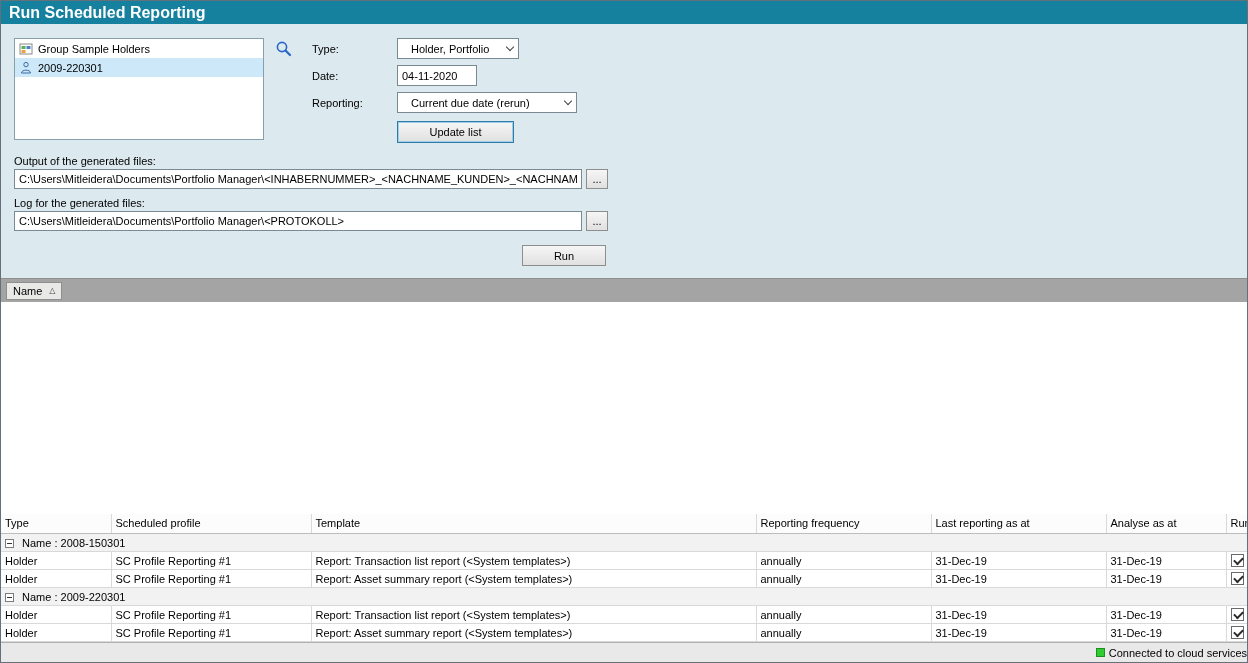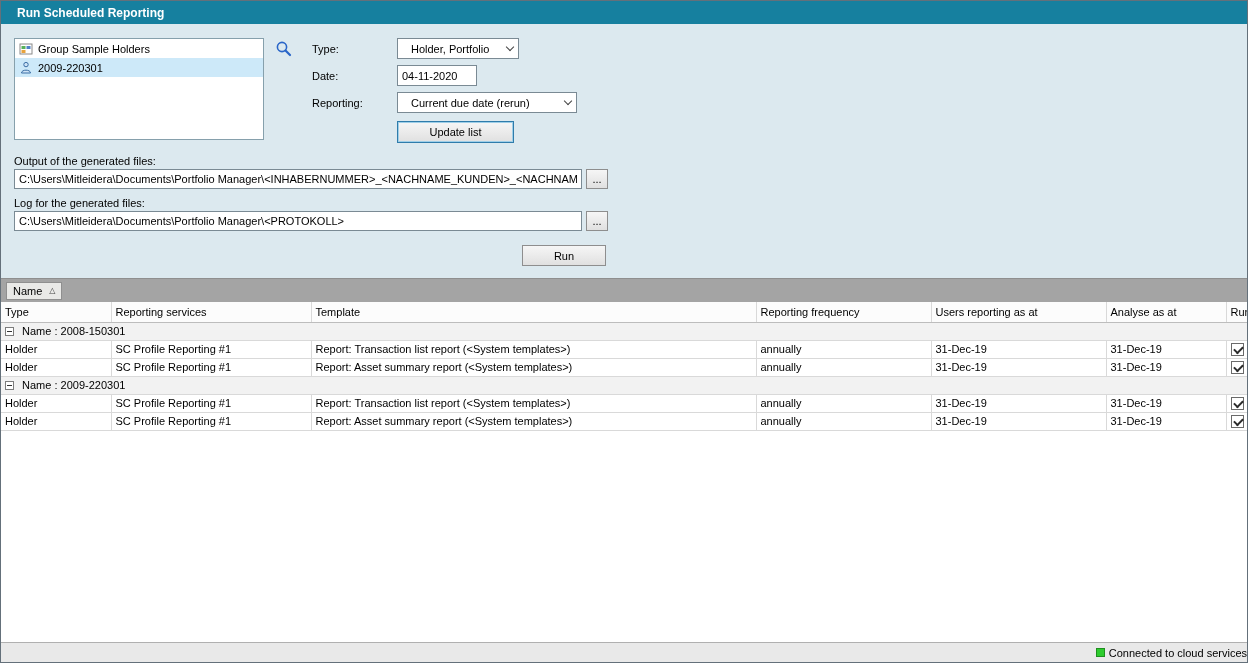--- a/index.html
+++ b/index.html
@@ -1,21 +1,21 @@
 <!DOCTYPE html>
 <html><head>
 <meta charset="utf-8">
 <style>
   * { box-sizing: border-box; margin: 0; padding: 0; }
   html, body { width: 1248px; height: 663px; }
   body { font-family: "Liberation Sans", sans-serif; font-size: 11px; color: #000; background: #f0f0f0; }
 
   .window { width: 1248px; height: 663px; display: flex; flex-direction: column; border: 1px solid #64707a; background: #dce9ef; overflow: hidden; }
 
-  .titlebar { flex: 0 0 23px; background: #16809f; color: #fff; font-weight: bold; font-size: 12px; display: flex; align-items: center; padding-left: 16px; }
+  .titlebar { flex: 0 0 23px; background: #16809f; color: #fff; font-weight: bold; font-size: 16px; display: flex; align-items: center; padding-left: 8px; }
 
   .upper { flex: 0 0 auto; }
   .top-row { display: flex; align-items: flex-start; padding: 14px 0 0 13px; }
 
   .listbox { width: 250px; height: 102px; background: #fff; border: 1px solid #86a0ac; overflow: hidden; }
   .list-item { height: 19px; display: flex; align-items: center; padding-left: 3px; gap: 4px; cursor: default; }
   .list-item.selected { background: #cde9f9; }
   .icon16 { width: 16px; height: 16px; display: inline-flex; align-items: center; justify-content: center; flex: 0 0 auto; }
 
   .search-btn { margin: 2px 0 0 8px; width: 22px; height: 22px; display: flex; align-items: flex-start; justify-content: center; cursor: pointer; }
@@ -38,21 +38,21 @@
 
   .paths { padding-left: 13px; margin-top: 12px; }
   .path-label { margin: 8px 0 2px 0; }
   .path-row { display: flex; align-items: center; }
   .path-input { width: 568px; height: 20px; }
   .browse-btn { width: 22px; height: 20px; margin-left: 4px; padding: 0; }
 
   .run-row { margin-top: 14px; padding-left: 521px; padding-bottom: 12px; }
   .run-btn { width: 84px; height: 21px; }
 
-  .grid-region { flex: 1 1 auto; display: flex; flex-direction: column; overflow: hidden; background: #fff; }
+  .grid-region { flex: 1 1 auto; display: flex; flex-direction: column; overflow: hidden; background: #fff; justify-content: space-between; }
   .group-bar { flex: 0 0 24px; background: #a4a4a4; border-top: 1px solid #8f8f8f; display: flex; align-items: center; padding-left: 5px; }
   .group-chip { background: #e9e9e7; border: 1px solid #8f8f8f; height: 18px; display: inline-flex; align-items: center; padding: 0 5px 0 6px; gap: 7px; cursor: pointer; }
   .sort-tri { font-size: 8px; line-height: 1; color: #444; }
 
   .grid-table { border-collapse: collapse; table-layout: fixed; width: 1280px; flex: 0 0 auto; }
   .grid-table th { font-weight: normal; text-align: left; background: #fcfcfc; border-right: 1px solid #d9d9d9; border-bottom: 1px solid #bdbdbd; height: 20px; padding: 0 4px; overflow: hidden; white-space: nowrap; cursor: pointer; }
   .grid-table td { border-right: 1px solid #d9d9d9; border-bottom: 1px solid #d9d9d9; height: 18px; padding: 0 4px; overflow: hidden; white-space: nowrap; }
   tr.group-row td { background: #f2f2f2; border-right: none; }
   .collapse-box { display: inline-block; width: 9px; height: 9px; border: 1px solid #7c7c7c; position: relative; background: #fff; vertical-align: -1px; margin-right: 5px; cursor: pointer; }
   .collapse-box::after { content: ""; position: absolute; left: 1px; right: 1px; top: 3px; height: 1px; background: #333; }
@@ -166,24 +166,24 @@
           <col style="width:200px">
           <col style="width:445px">
         <col style="width:175px">
           <col style="width:175px">
           <col style="width:120px">
           <col style="width:55px">
       </colgroup>
       <thead>
         <tr>
           <th>Type</th>
-          <th>Reporting services</th>
+          <th>Scheduled profile</th>
           <th>Template</th>
           <th>Reporting frequency</th>
-          <th>Users reporting as at</th>
+          <th>Last reporting as at</th>
           <th>Analyse as at</th>
           <th>Run</th>
         </tr>
       </thead>
       <tbody>
         <tr class="group-row">
           <td colspan="7">
             <span class="collapse-box"></span>
             <span>Name : 2008-150301</span>
           </td>

